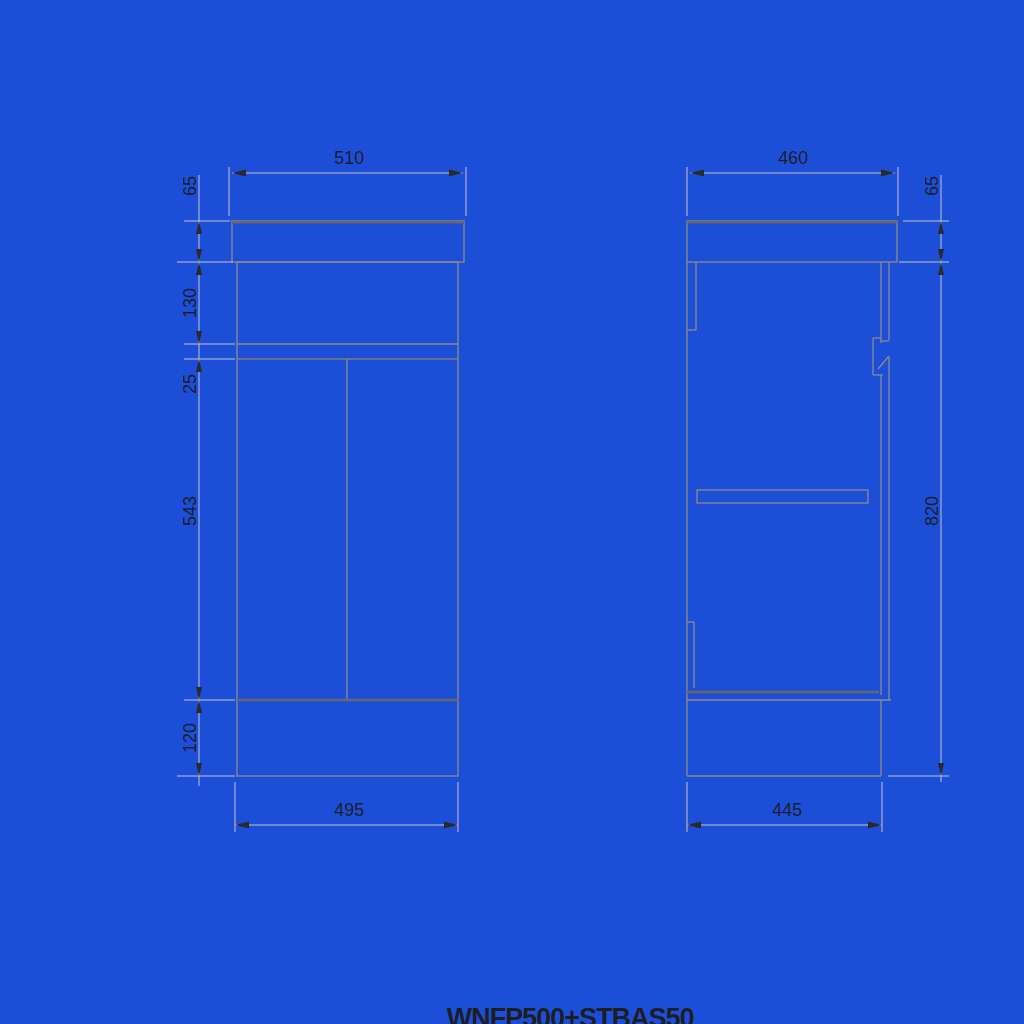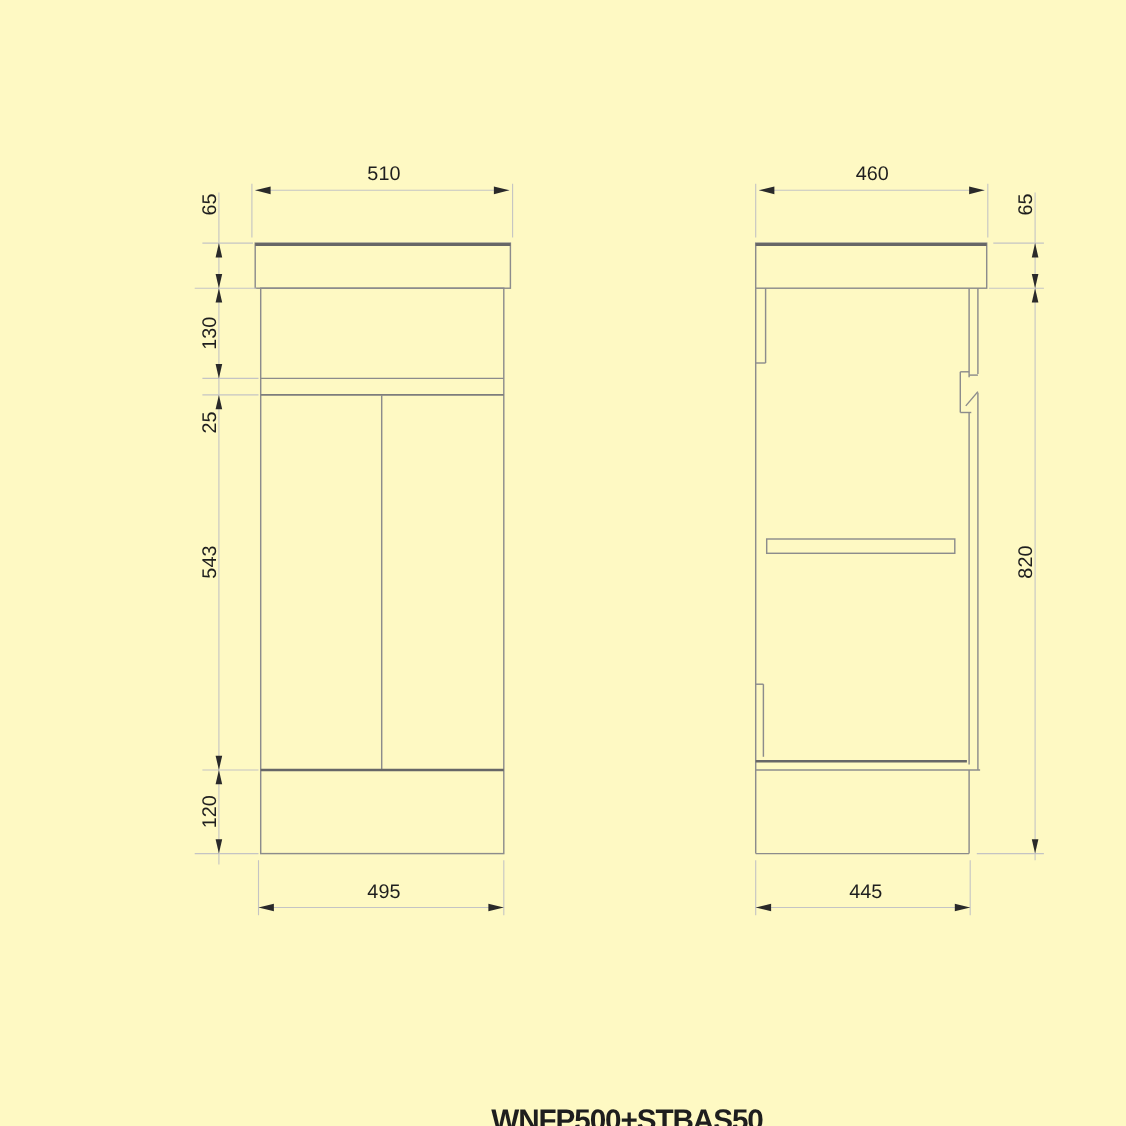--- a/index.html
+++ b/index.html
@@ -8,21 +8,21 @@
     width: 1024px;
     height: 1024px;
     background: #ffffff;
     overflow: hidden;
     font-family: "Liberation Sans", sans-serif;
   }
   .canvas {
     position: relative;
     width: 1024px;
     height: 1024px;
-    background: #fef9c3;
+    background: #1d4ed8;
   }
   svg { display: block; }
   text {
     font-family: "Liberation Sans", sans-serif;
     fill: #1e1e1e;
   }
   .dim-label { font-size: 18px; }
   .title-label { font-size: 27px; font-weight: bold; letter-spacing: -1px; }
 </style>
 </head>

